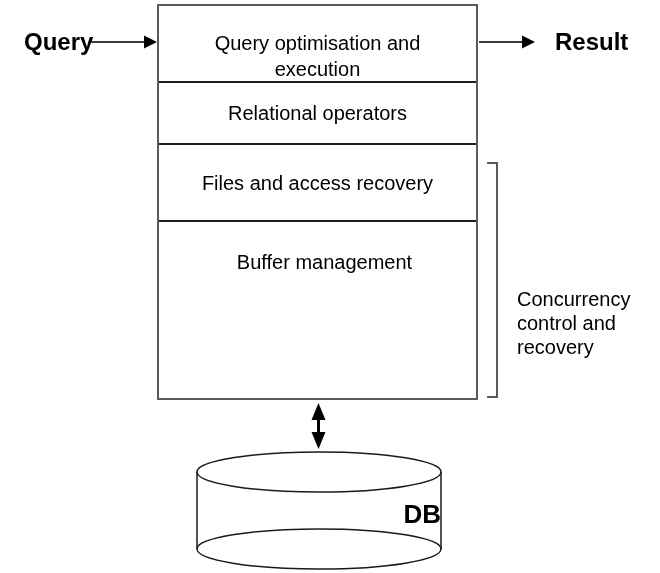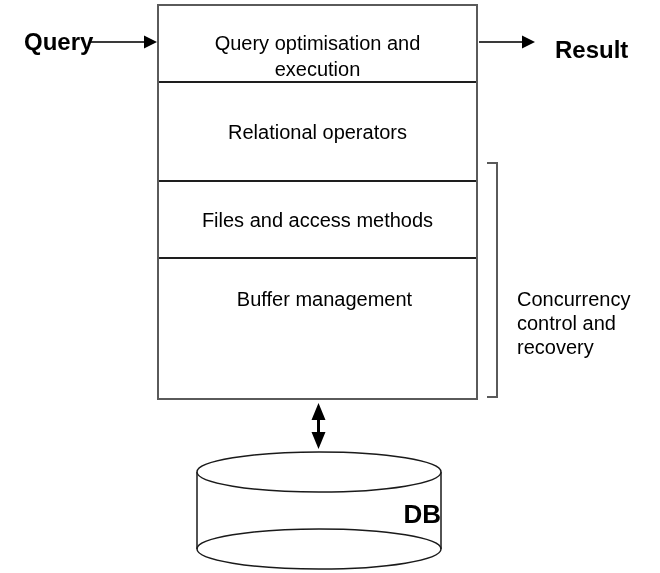--- a/index.html
+++ b/index.html
@@ -42,35 +42,35 @@
     justify-content: center;
     text-align: center;
     font-size: 20px;
     line-height: 26px;
     color: #000000;
   }
   .layer + .layer {
     border-top: 2px solid #1e1e1e;
   }
   .layer-0 { height: 75px; }
-  .layer-1 { height: 99px; }
+  .layer-1 { height: 62px; }
   .layer-2 { height: 77px; }
   .layer-3 { height: 82px; padding-left: 14px; }
   .layer-4 { height: 77px; }
   .layer-0 .layer-text { max-width: 210px; margin-top: 24px; }
   .flow-label {
     position: absolute;
     top: 28px;
     font-size: 24px;
     font-weight: bold;
     color: #000000;
     white-space: nowrap;
   }
   .flow-label.query { left: 12px; margin-left: 12px; }
-  .flow-label.result { left: 555px; margin-top: 8px; }
+  .flow-label.result { left: 555px; }
   .bracket-label {
     position: absolute;
     left: 517px;
     top: 243px;
     width: 132px;
     font-size: 20px;
     line-height: 24px;
     color: #000000;
     margin-top: 44px;
   }
@@ -119,21 +119,21 @@
   </svg>
 
   <div class="stack">
     <div class="layer layer-0">
       <span class="layer-text">Query optimisation and execution</span>
     </div>
     <div class="layer layer-1">
       <span class="layer-text">Relational operators</span>
     </div>
     <div class="layer layer-2">
-      <span class="layer-text">Files and access methods</span>
+      <span class="layer-text">Files and access recovery</span>
     </div>
     <div class="layer layer-3">
       <span class="layer-text">Buffer management</span>
     </div>
   </div>
 
   <div class="flow-label query">Query</div>
   <div class="flow-label result">Result</div>
 
   <div class="bracket-label">Concurrency control and recovery</div>

